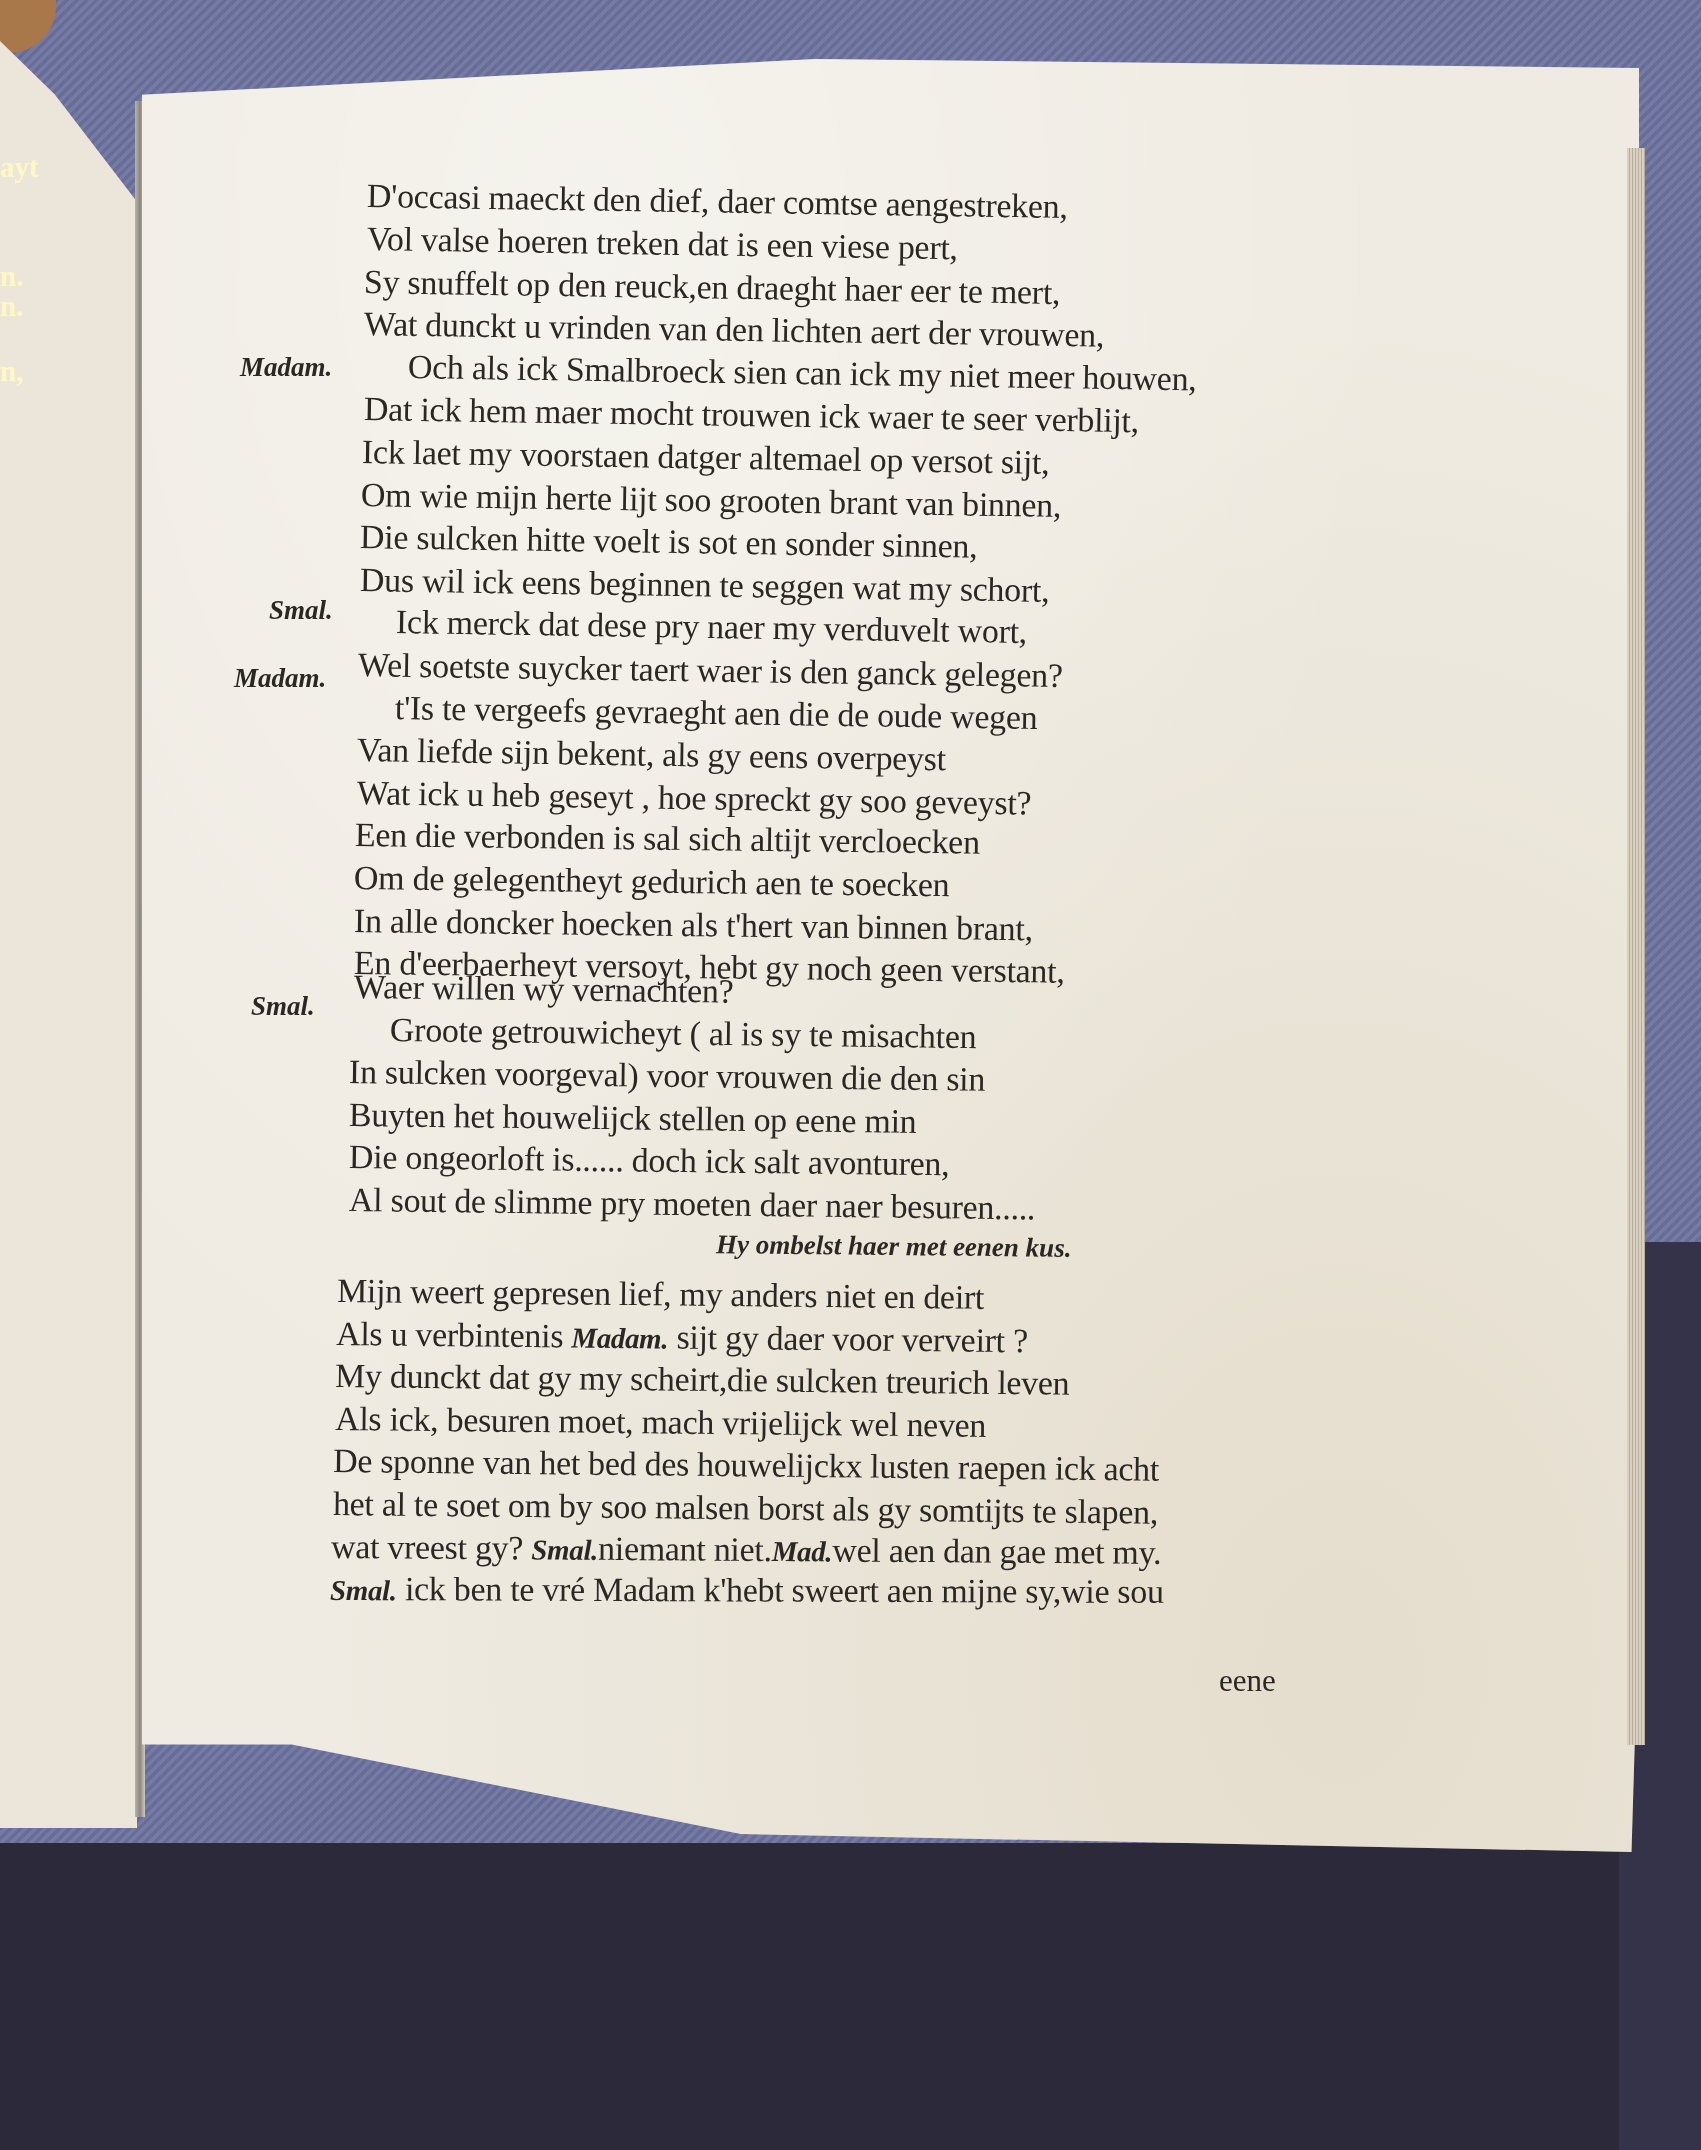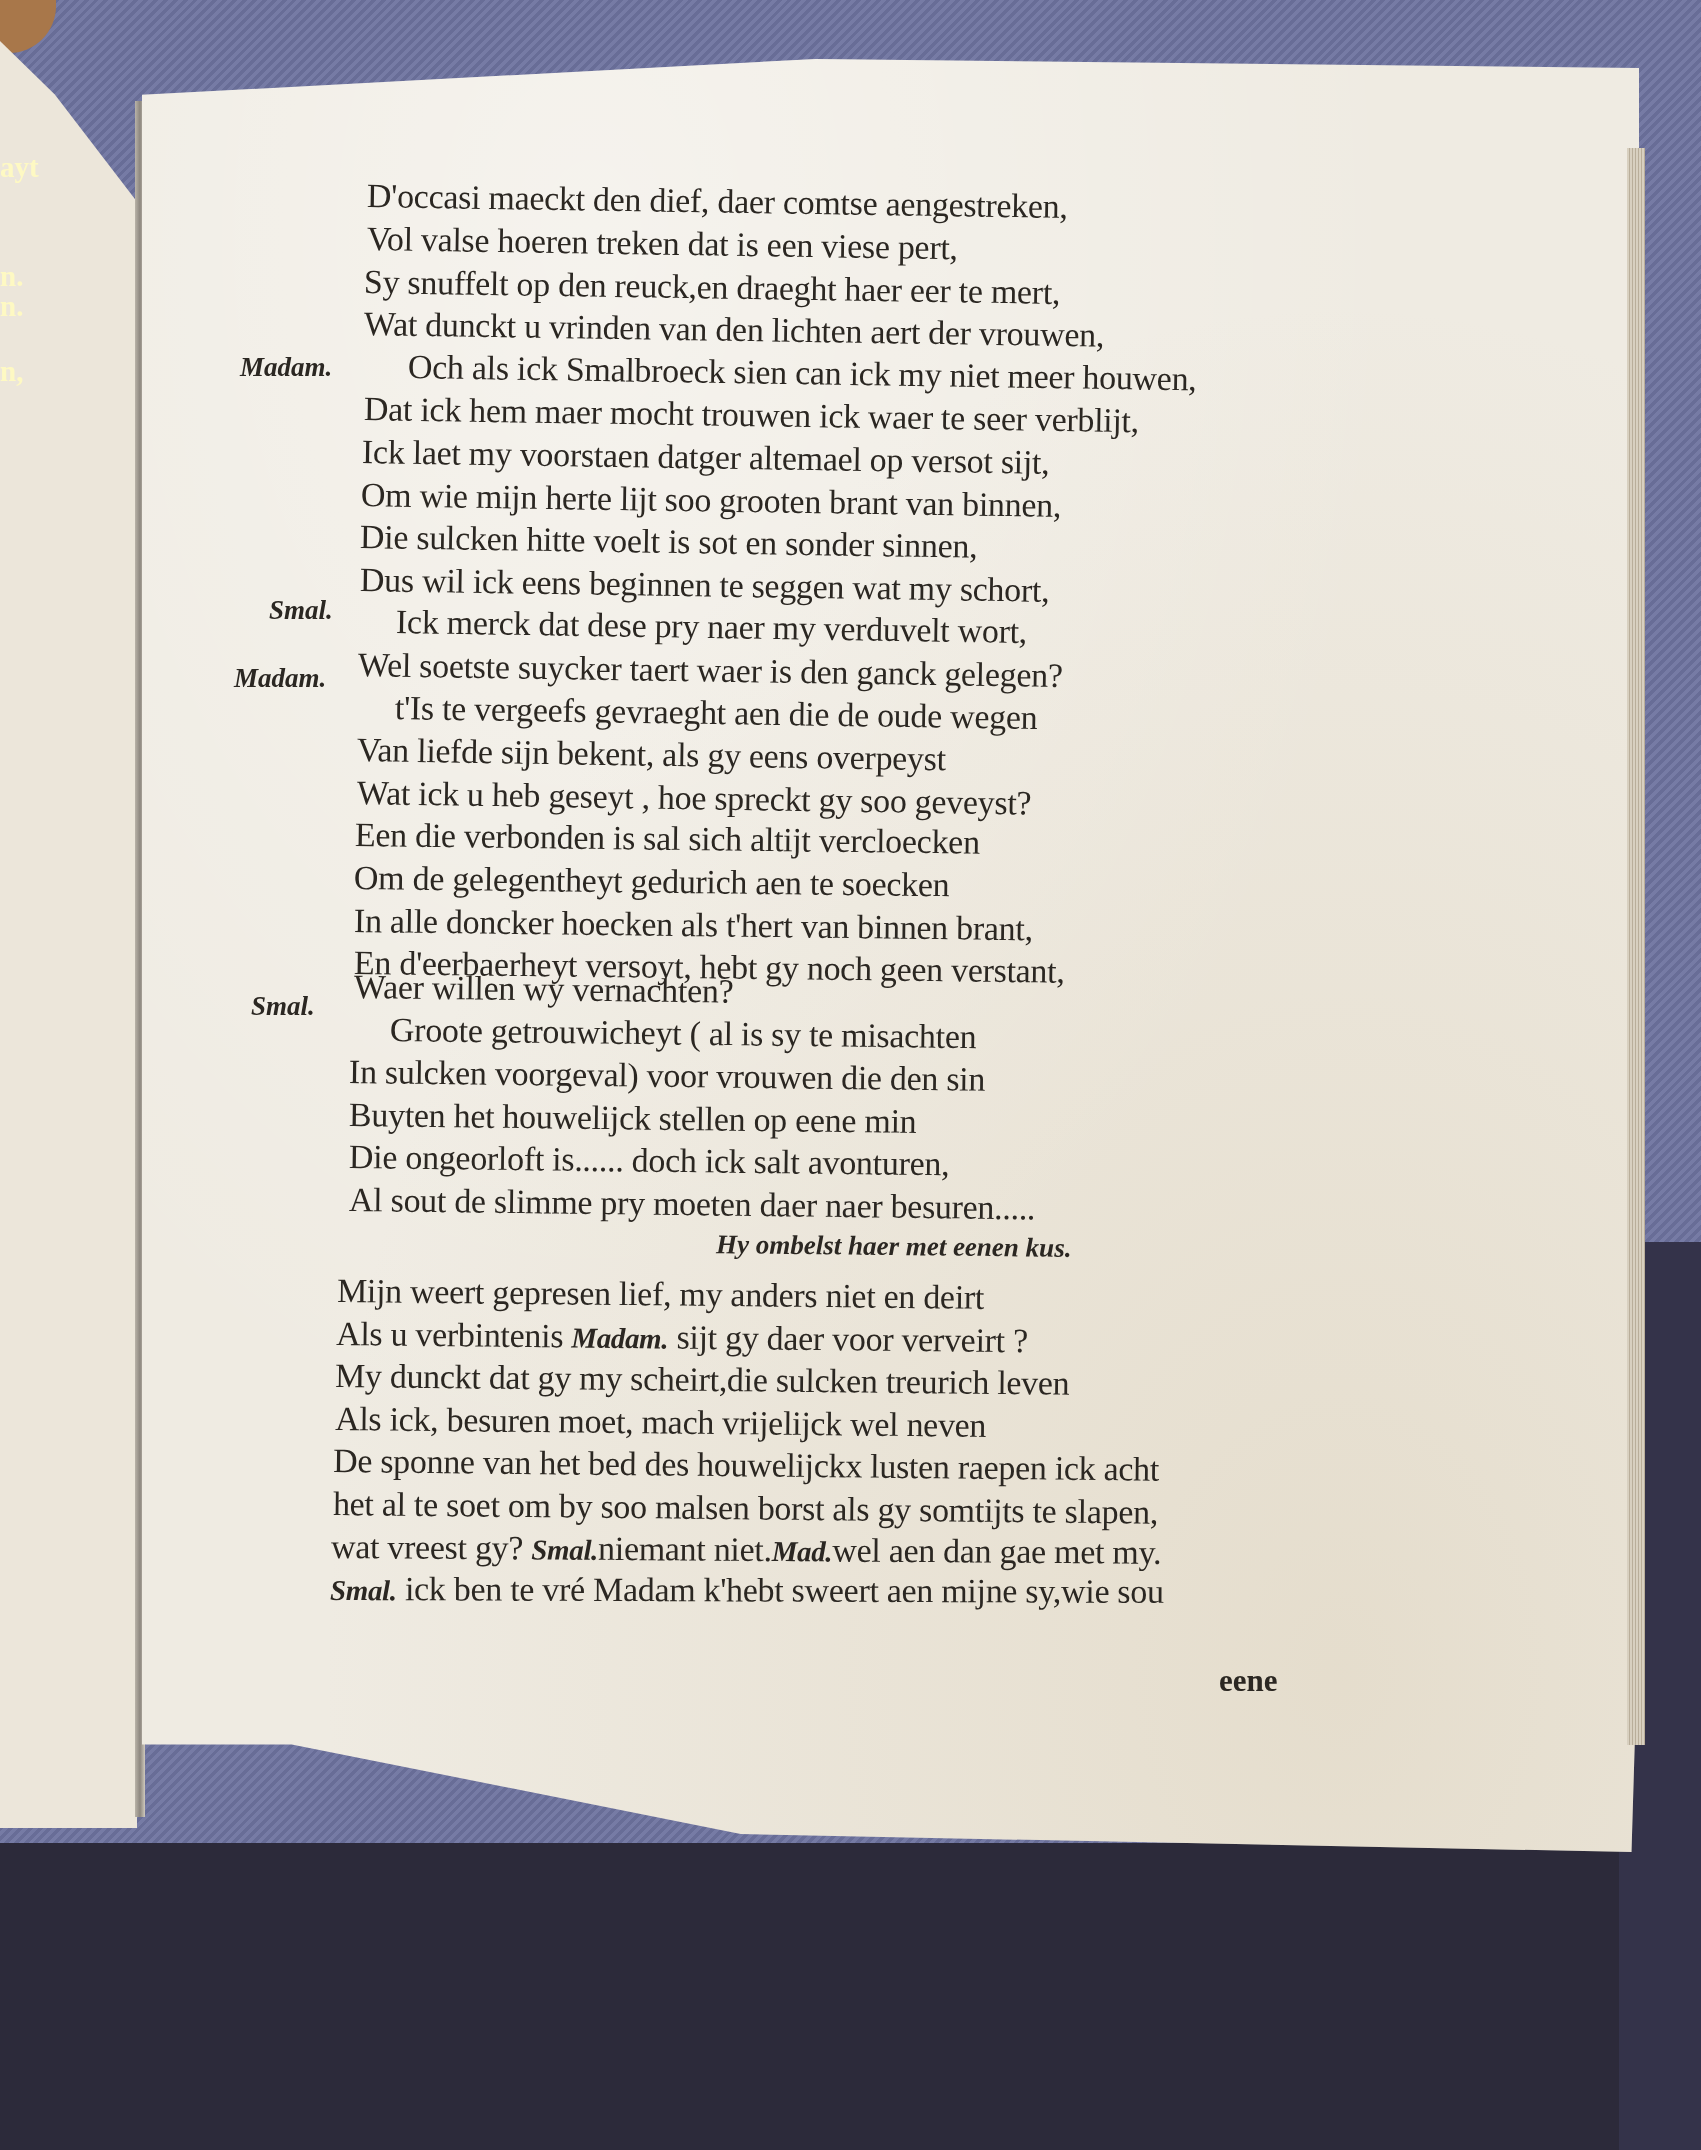--- a/index.html
+++ b/index.html
@@ -55,21 +55,21 @@
     }
     .speaker {
       position: absolute; white-space: nowrap;
       font-style: italic; font-weight: bold; font-size: 27px;
     }
     .stage {
       position: absolute; white-space: nowrap;
       font-style: italic; font-weight: bold; font-size: 27px;
     }
     .catch {
-      position: absolute; white-space: nowrap; font-size: 31px; font-weight: bold;
+      position: absolute; white-space: nowrap; font-size: 31px; font-weight: normal;
     }
     .inline-speaker { font-style: italic; font-weight: bold; font-size: 0.85em; }
   </style>
 </head>
 <body>
 
 <div class="bottom-shadow"></div>
 <div class="right-shadow"></div>
 <div class="leather"></div>
 

